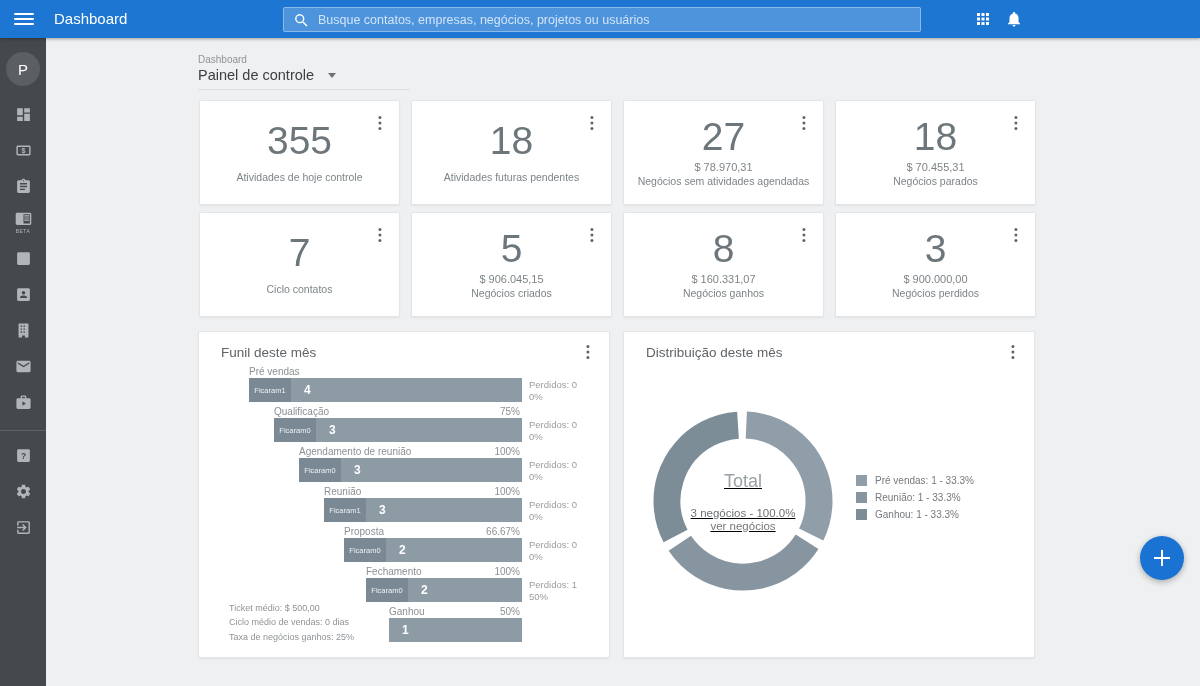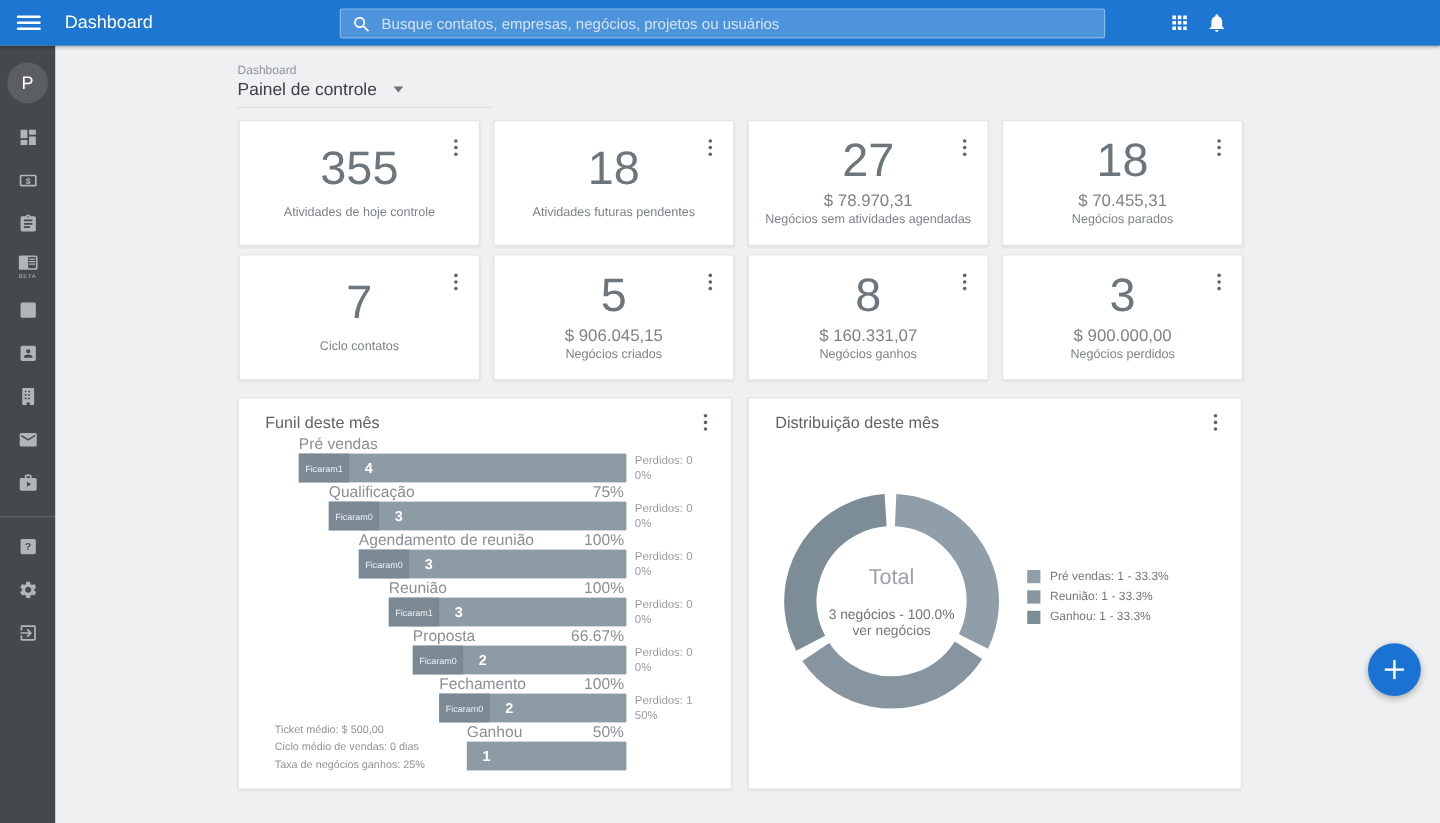--- a/index.html
+++ b/index.html
@@ -41,50 +41,50 @@
   .view-select .txt { font-size:14.5px; color:#3c4043; }
   .caret { display:inline-block; margin-left:14px; vertical-align:2px;
            border-left:4.5px solid transparent; border-right:4.5px solid transparent; border-top:5px solid #6d7275; }
 
   
   .cards-grid { position:absolute; left:199px; top:100px; width:838px; }
   .stat-card { position:absolute; width:201px; height:105px; background:#fff; border:1px solid #e3e5e6;
                border-radius:2px; box-shadow:0 1px 2px rgba(0,0,0,.06);
                display:flex; flex-direction:column; align-items:center; justify-content:center; text-align:center; padding:0 12px; }
   .stat-value { font-size:39px; font-weight:300; color:#6d767b; line-height:1.05; }
-  .stat-money { font-size:14px; color:#7d8488; margin-top:3px; }
+  .stat-money { font-size:11px; color:#7d8488; margin-top:3px; }
   .stat-label { font-size:10.5px; color:#7d8488; margin-top:9px; line-height:1.3; }
   .kebab { position:absolute; top:12px; right:10px; width:18px; height:20px; background:none; border:none; cursor:pointer; }
   .kebab::before { content:""; position:absolute; left:50%; top:3px; transform:translateX(-50%);
                    width:3.2px; height:3.2px; border-radius:50%; background:#606468;
                    box-shadow:0 5.5px 0 #606468, 0 11px 0 #606468; }
 
   
   .chart-card { position:absolute; top:331px; width:412px; height:327px; background:#fff; border:1px solid #e3e5e6;
                 border-radius:2px; box-shadow:0 1px 2px rgba(0,0,0,.06); }
   .chart-card.funnel { left:198px; } .chart-card.dist { left:623px; }
   .chart-title { position:absolute; left:22px; top:13px; font-size:13.5px; color:#5f6468; }
 
   
   .funnel-rows { position:absolute; left:20px; top:33px; width:372px; }
   .f-row { position:relative; height:40px; }
-  .f-meta { position:relative; width:303px; height:13px; font-size:13px; color:#8b9094; }
+  .f-meta { position:relative; width:303px; height:13px; font-size:10px; color:#8b9094; }
   .f-label { position:absolute; bottom:1px; }
   .f-pct { position:absolute; right:2px; bottom:1px; }
   .f-line { position:relative; height:24px; }
   .f-bar { position:absolute; top:0; height:24px; background:#8d9ba5; display:flex; align-items:center; }
   .f-ficaram { width:42px; height:24px; background:#7a8994; color:#eef2f4; font-size:7.5px; line-height:1.2;
                display:flex; flex-direction:row; align-items:center; justify-content:center; flex:none; }
   .f-value { color:#fff; font-size:12px; font-weight:bold; margin-left:13px; }
   .f-lost { position:absolute; left:310px; top:1px; width:62px; font-size:9.5px; color:#999d9f; line-height:1.25; }
   .funnel-footer { position:absolute; left:30px; bottom:13px; font-size:9px; color:#8f9397; line-height:1.6; }
 
   
   .donut-wrap { position:absolute; left:24px; top:74px; width:190px; height:190px; }
-  .donut-center { position:absolute; inset:0; display:flex; flex-direction:column; align-items:center; justify-content:center; text-align:center; }
+  .donut-center { position:absolute; inset:0; display:flex; flex-direction:column; align-items:center; justify-content:center; text-align:center;text-decoration:underline; }
   .donut-total { font-size:18px; color:#9ba1a5; }
   .donut-sub { font-size:11.5px; color:#6d7275; margin-top:15px; }
   .donut-link { font-size:11.5px; color:#75797c; margin-top:1px; cursor:pointer; background:none; border:none; font-family:"Liberation Sans",sans-serif; }
   .legend { position:absolute; left:232px; top:143px; }
   .legend-row { display:flex; align-items:center; margin-bottom:6px; }
   .legend-swatch { width:11px; height:11px; margin-right:8px; flex:none; }
   .legend-text { font-size:10px; color:#75797c; }
 
   
   .fab { position:absolute; right:16px; bottom:60px; width:44px; height:44px; border-radius:50%;

